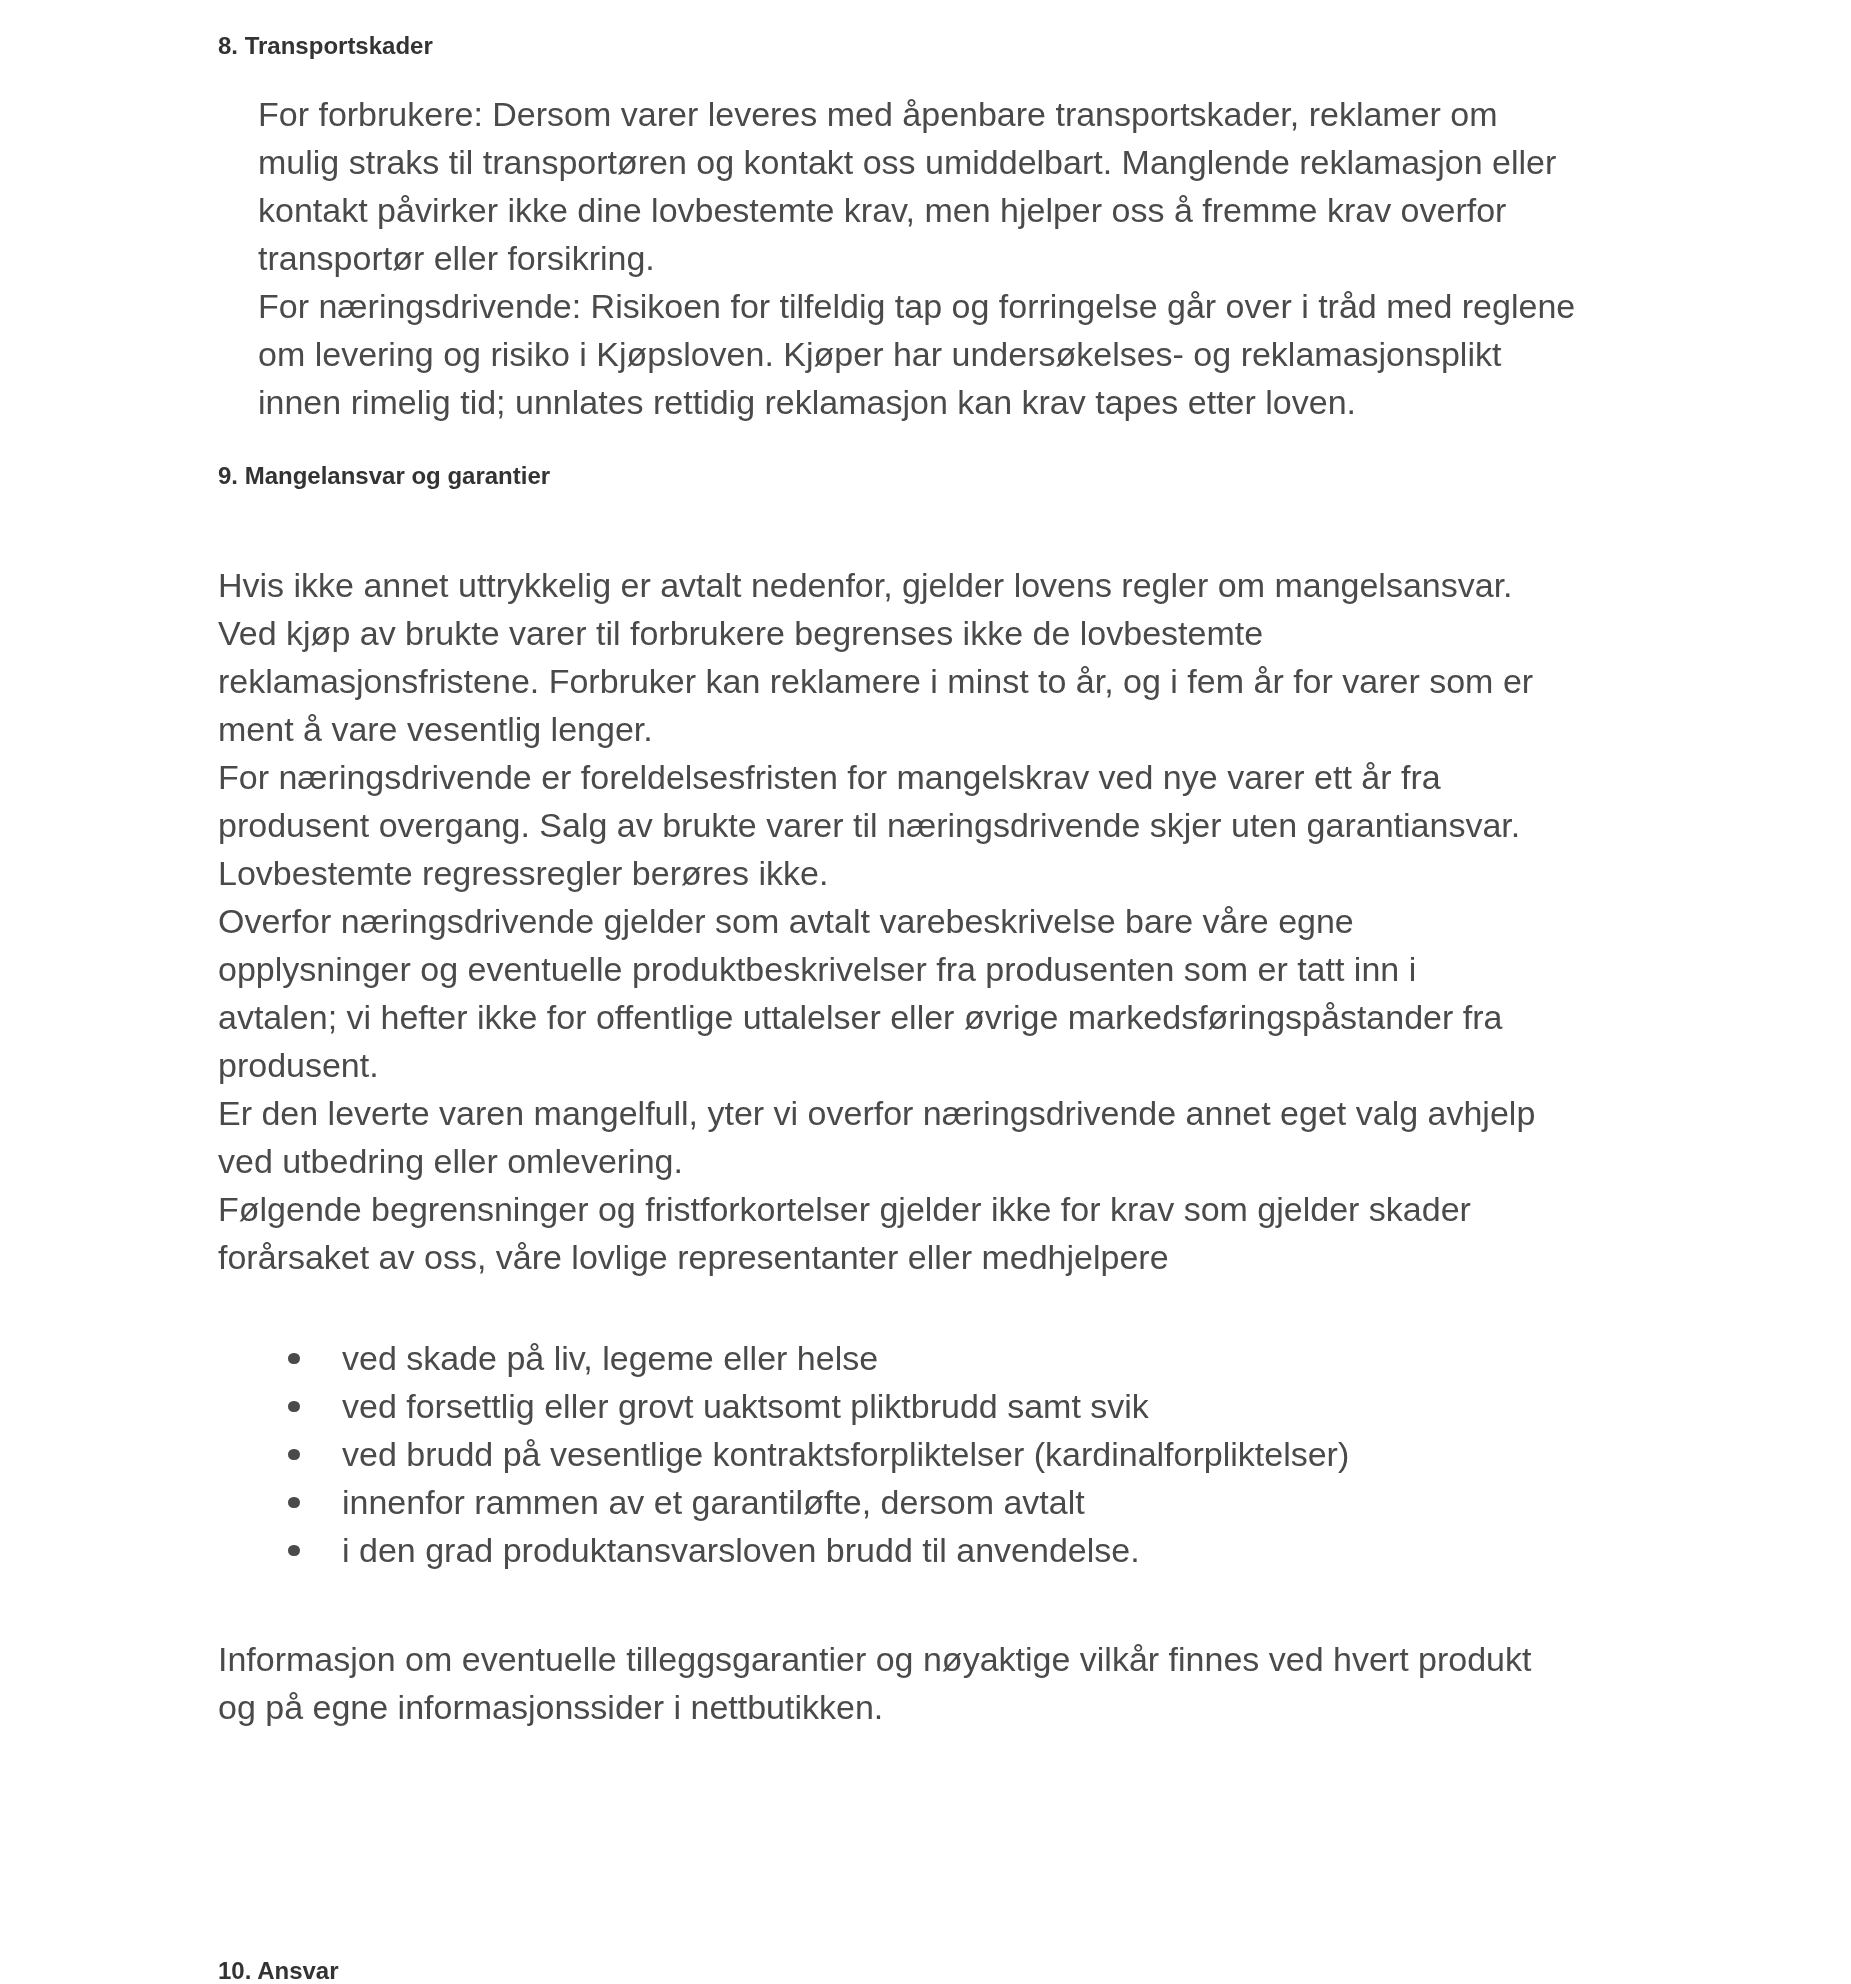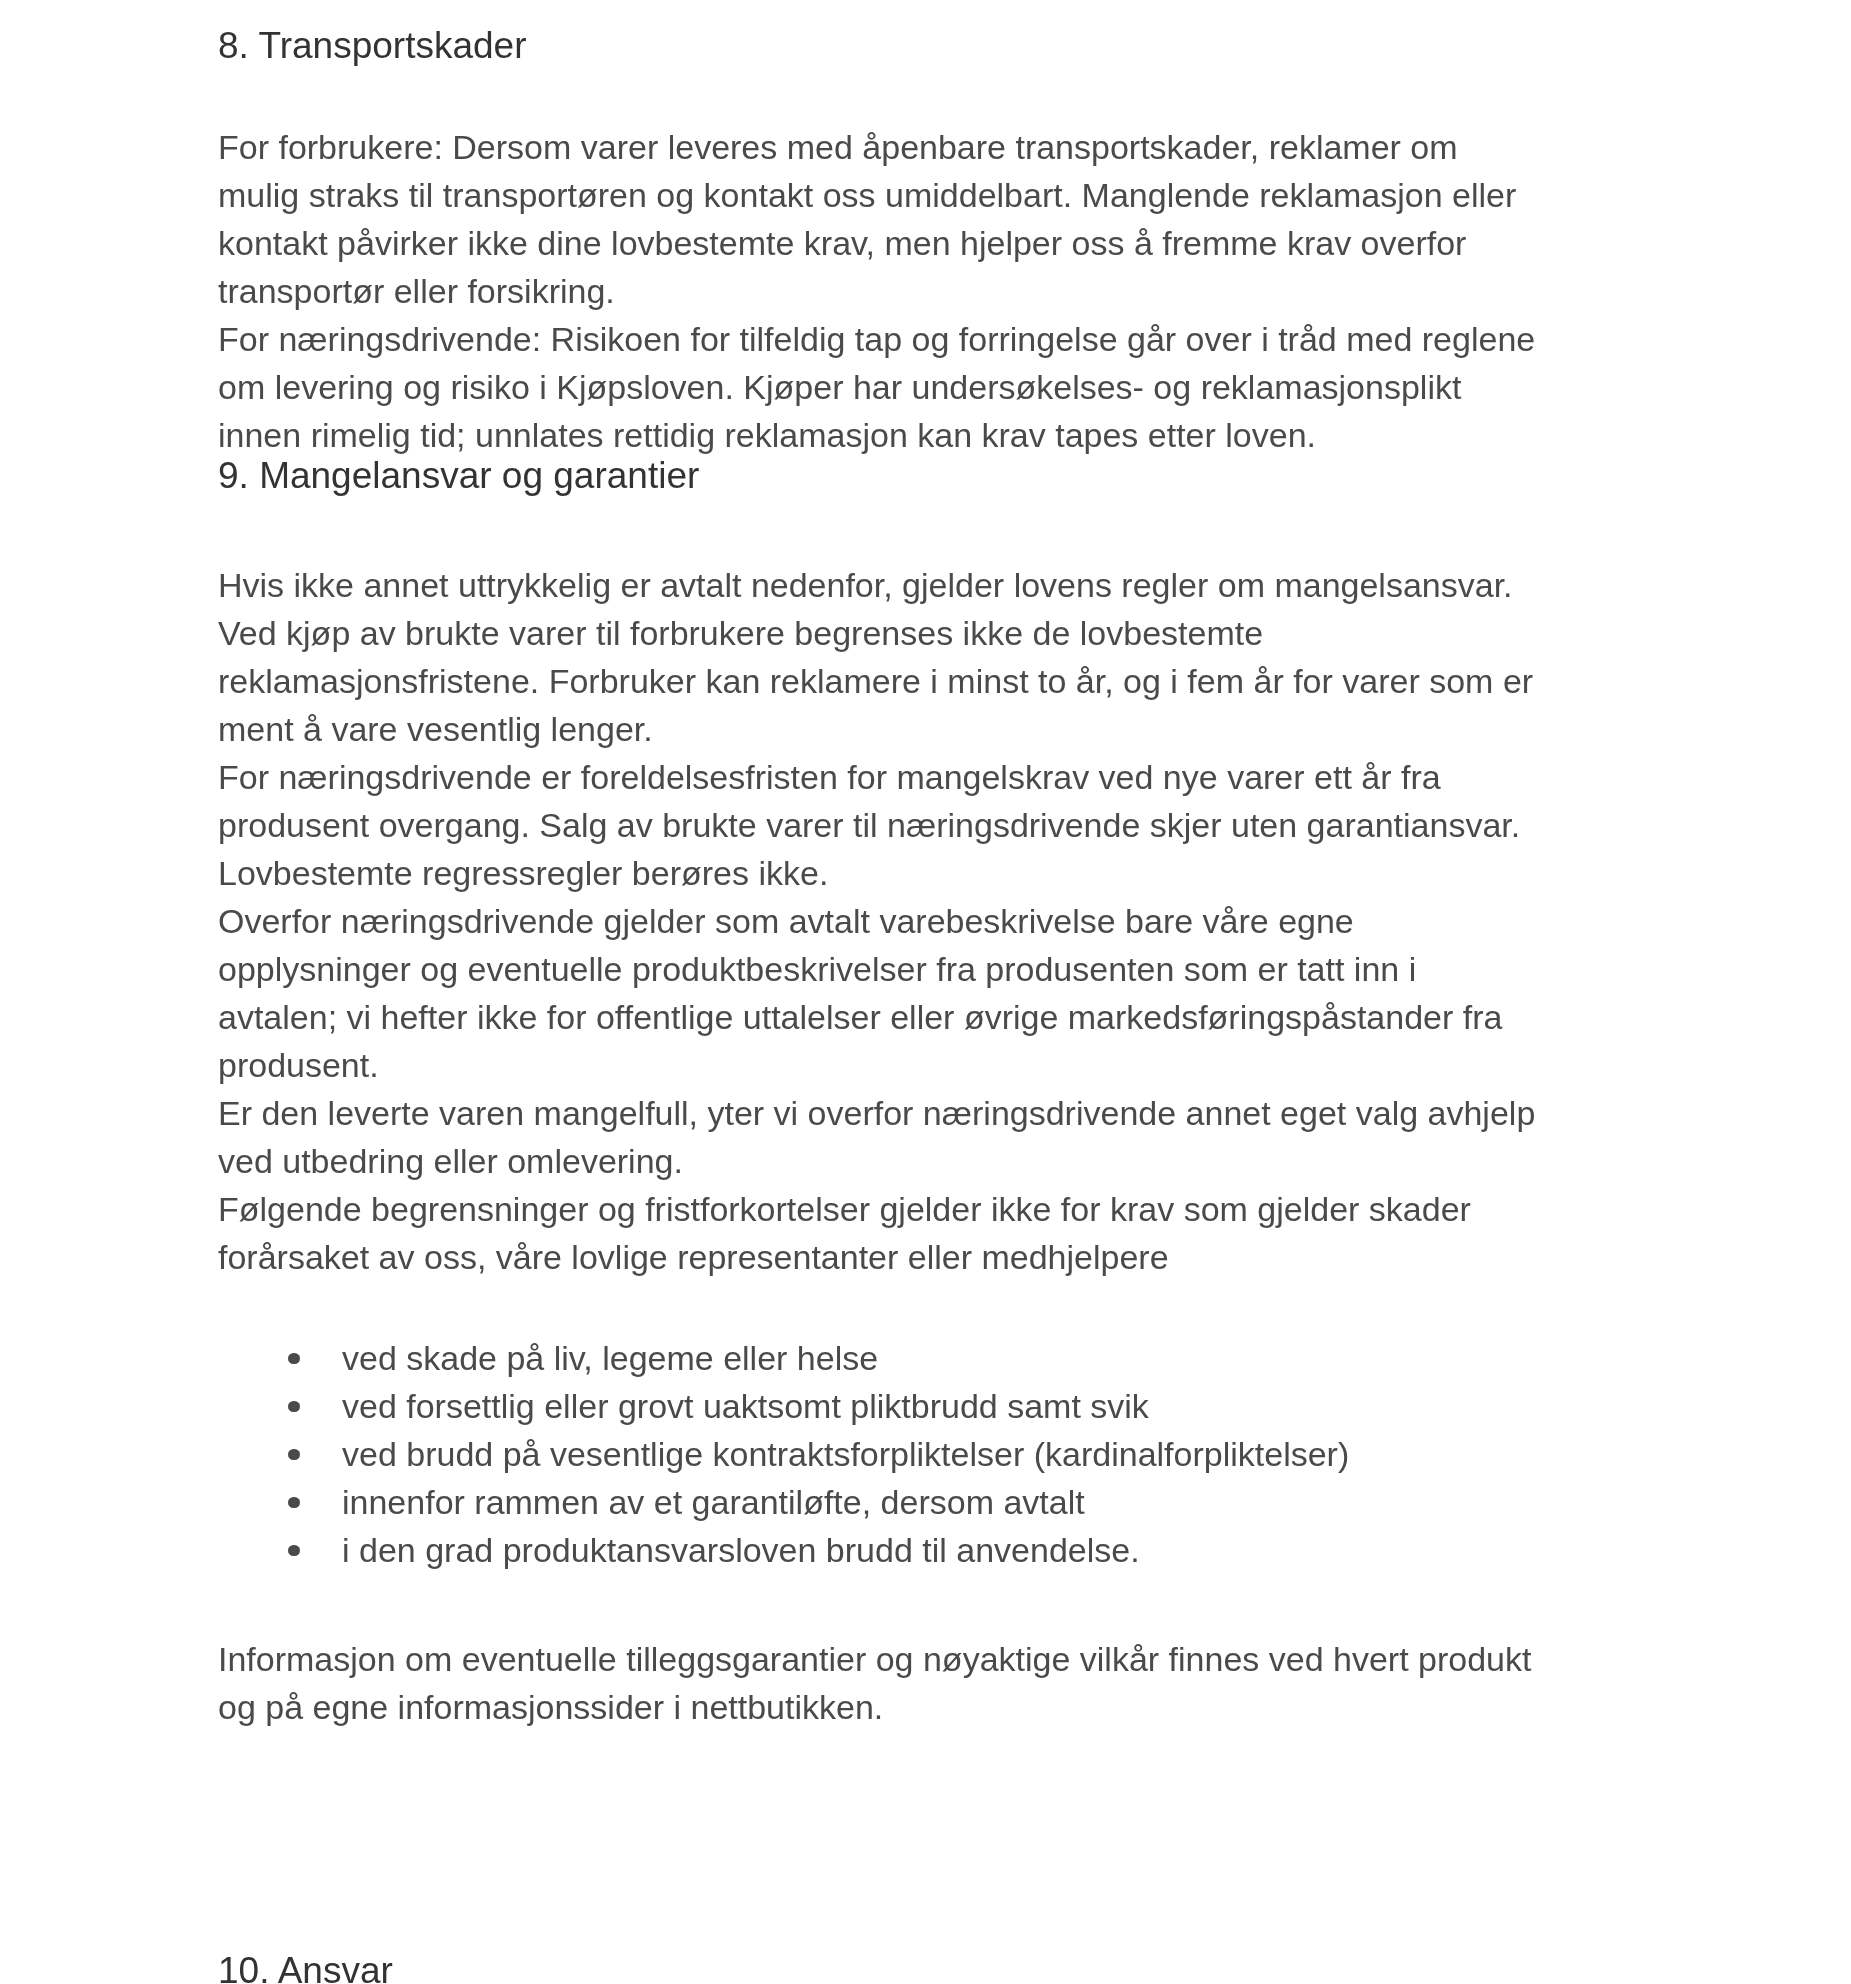--- a/index.html
+++ b/index.html
@@ -16,22 +16,22 @@
       color: #4a4a4a;
     }
     .page {
       position: absolute;
       left: 218px;
       top: 0;
       width: 1433px;
     }
     .section-heading {
       font-family: "Liberation Sans", sans-serif;
-      font-weight: normal;
-      font-size: 37px;
+      font-weight: bold;
+      font-size: 24px;
       color: #333333;
       margin: 0;
       line-height: 48px;
       white-space: nowrap;
     }
     .para {
       font-size: 34px;
       line-height: 48px;
       margin: 0;
       color: #4a4a4a;
@@ -56,21 +56,21 @@
     .bullets li .bullet-dot {
       position: absolute;
       left: 54px;
       top: 18.6px;
       width: 11.7px;
       height: 11.7px;
       border-radius: 50%;
       background: #4a4a4a;
     }
     #h8 { position: absolute; top: 22px; }
-    #p8 { position: absolute; top: 123px; }
+    #p8 { position: absolute; top: 90px; margin-left: 40px; }
     #h9 { position: absolute; top: 452px; }
     #p9 { position: absolute; top: 561px; }
     #list9 { position: absolute; top: 1318px; }
     #info9 { position: absolute; top: 1635px; }
     #h10 { position: absolute; top: 1935px; margin-top: 12px; }
   </style>
 </head>
 <body>
 
 <div class="page">

